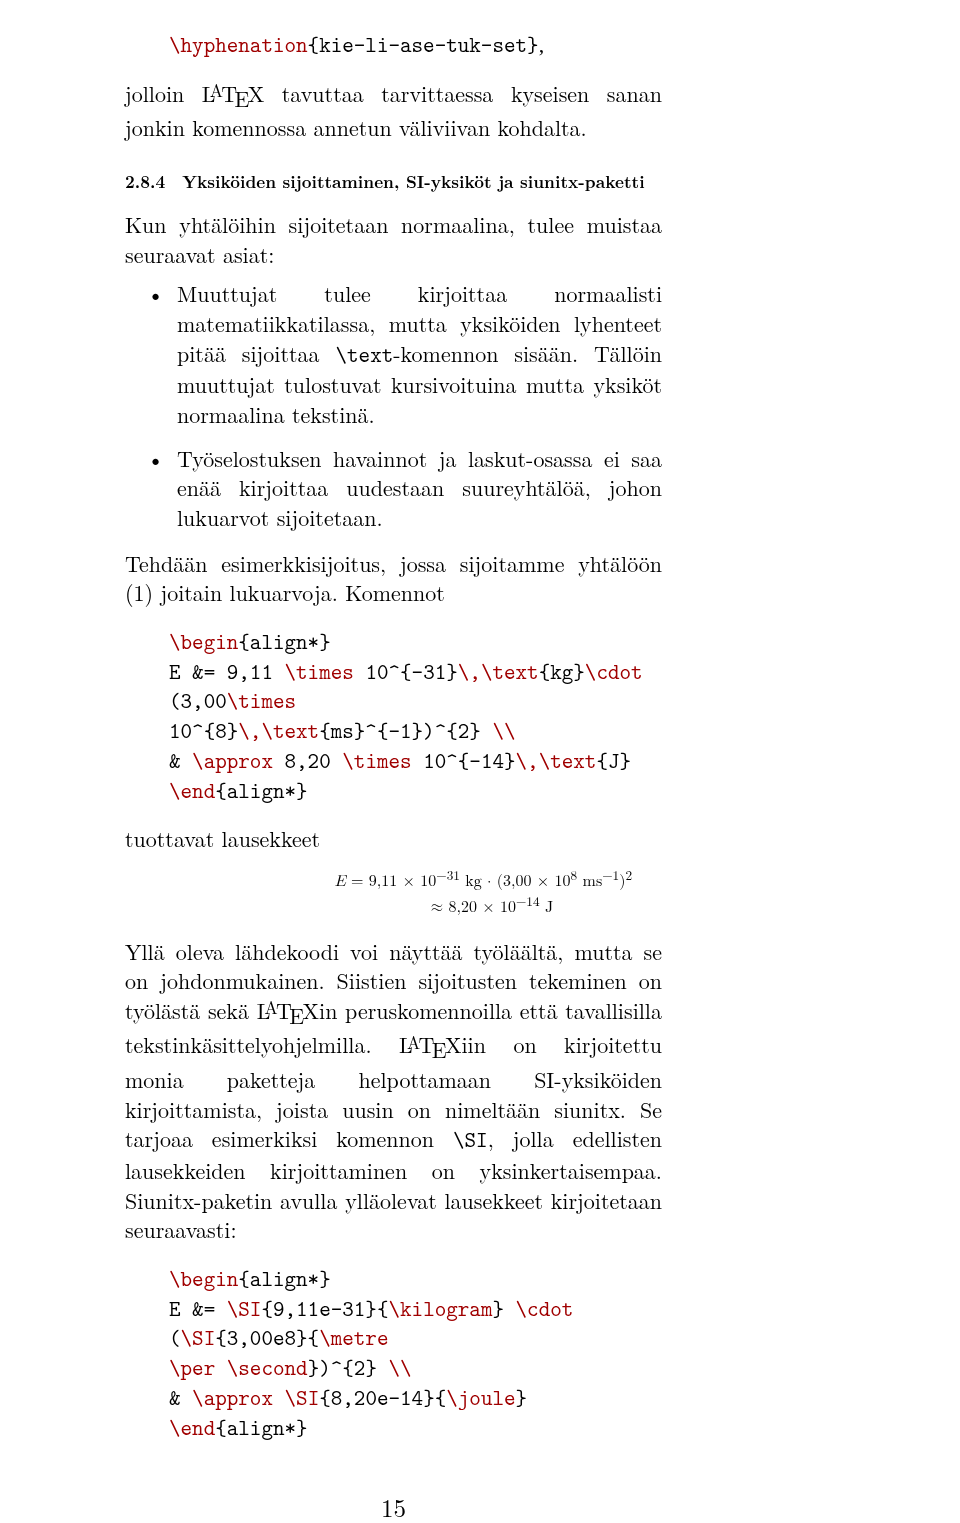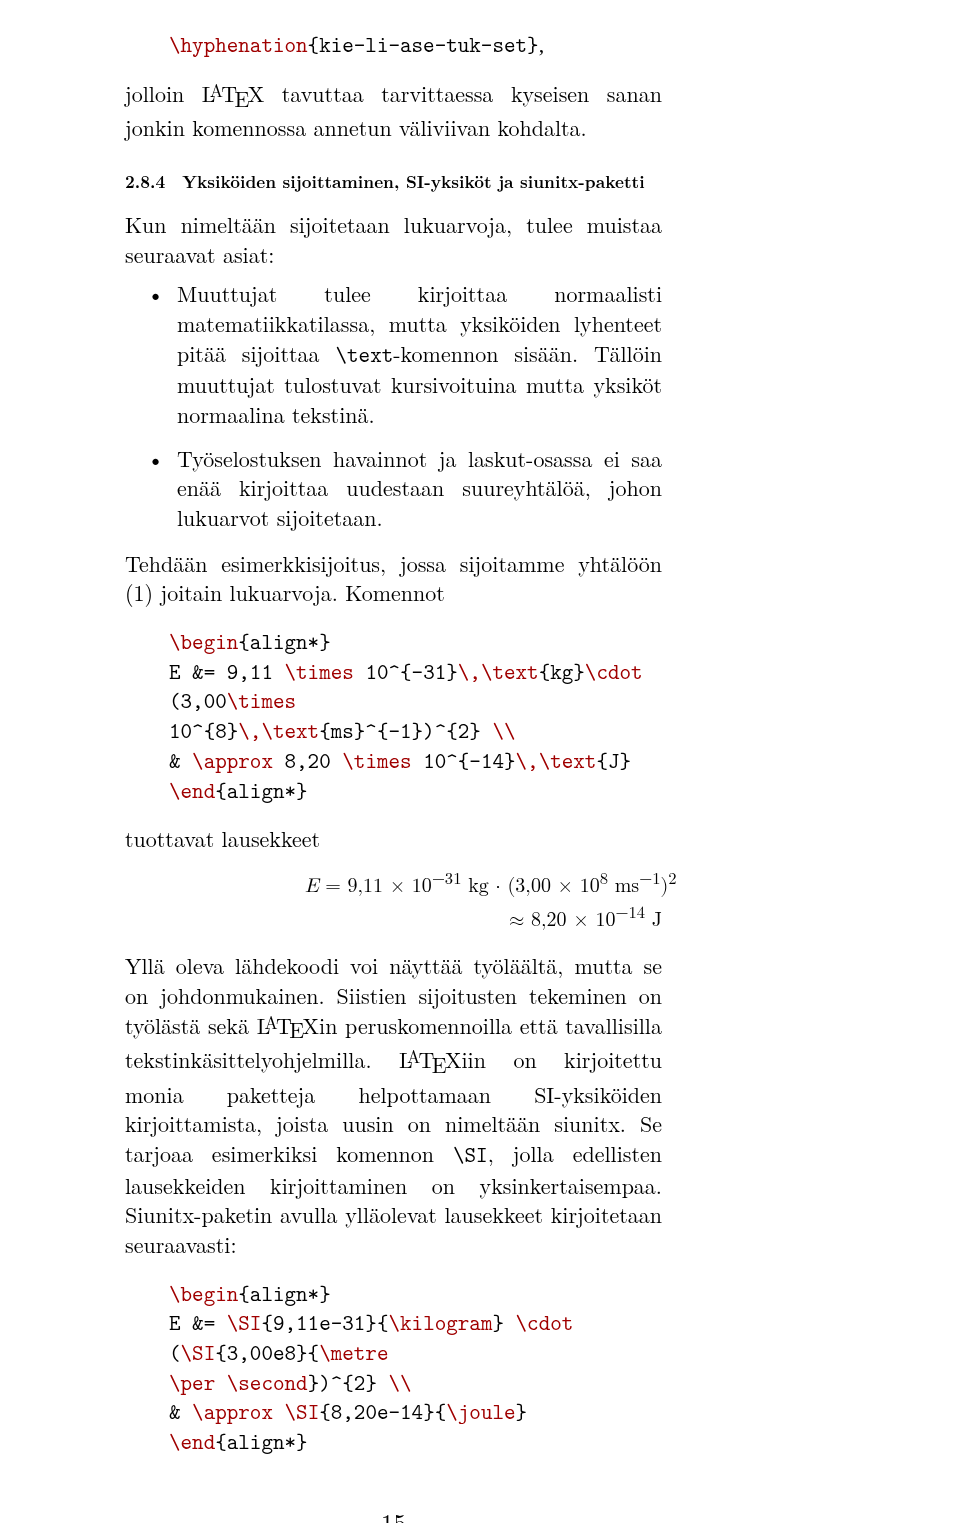--- a/index.html
+++ b/index.html
@@ -52,24 +52,24 @@
     top: 0;
     font-size: 22px;
   }
   .latex-logo {
     font-family: "Latin Modern Roman", "CMU Serif", "Times New Roman", serif;
   }
   .latex-logo .A { font-size: 0.8em; vertical-align: 0.28em; margin-left: -0.33em; margin-right: -0.1em; }
   .latex-logo .E { vertical-align: -0.22em; margin-left: -0.12em; margin-right: -0.08em; }
   .eq-block {
     margin: 14px 0 16px 0;
-    text-align: right;
+    text-align: center;
     font-style: italic;
     font-family: "Latin Modern Math", "CMU Serif", "Times New Roman", serif;
-    font-size: 20px;
+    font-size: 16px;
     line-height: 1.5;
   }
   .eq-row { white-space: nowrap; padding-left: 180px; }
   .eq-row2 { padding-left: 197px; }
   .up { font-style: normal; }
   .page-num {
     text-align: center;
     font-size: 25px;
     margin-top: 48px;
   }
@@ -82,21 +82,21 @@
   <div class="code-block">
     <span class="code-color">\hyphenation</span><span>{kie-li-ase-tuk-set}</span><span class="up" style="font-family:serif">,</span>
   </div>
 
   <p class="para">
     <span>jolloin </span><span class="latex-logo">L<span class="A">A</span>T<span class="E">E</span>X</span><span> tavuttaa tarvittaessa kyseisen sanan jonkin komennossa annetun väliviivan kohdalta.</span>
   </p>
 
   <div class="heading">2.8.4 Yksiköiden sijoittaminen, SI-yksiköt ja siunitx-paketti</div>
 
-  <p class="para">Kun nimeltään sijoitetaan lukuarvoja, tulee muistaa seuraavat asiat:</p>
+  <p class="para">Kun yhtälöihin sijoitetaan normaalina, tulee muistaa seuraavat asiat:</p>
 
   <ul class="bullets">
     <li>
       <span>Muuttujat tulee kirjoittaa normaalisti matematiikkatilassa, mutta yksiköiden lyhenteet pitää sijoittaa </span><span class="tt">\text</span><span>-komennon sisään. Tällöin muuttujat tulostuvat kursivoituina mutta yksiköt normaalina tekstinä.</span>
     </li>
     <li>Työselostuksen havainnot ja laskut-osassa ei saa enää kirjoittaa uudestaan suureyhtälöä, johon lukuarvot sijoitetaan.</li>
   </ul>
 
   <p class="para" style="margin-top:4px">Tehdään esimerkkisijoitus, jossa sijoitamme yhtälöön (1) joitain lukuarvoja. Komennot</p>
 

